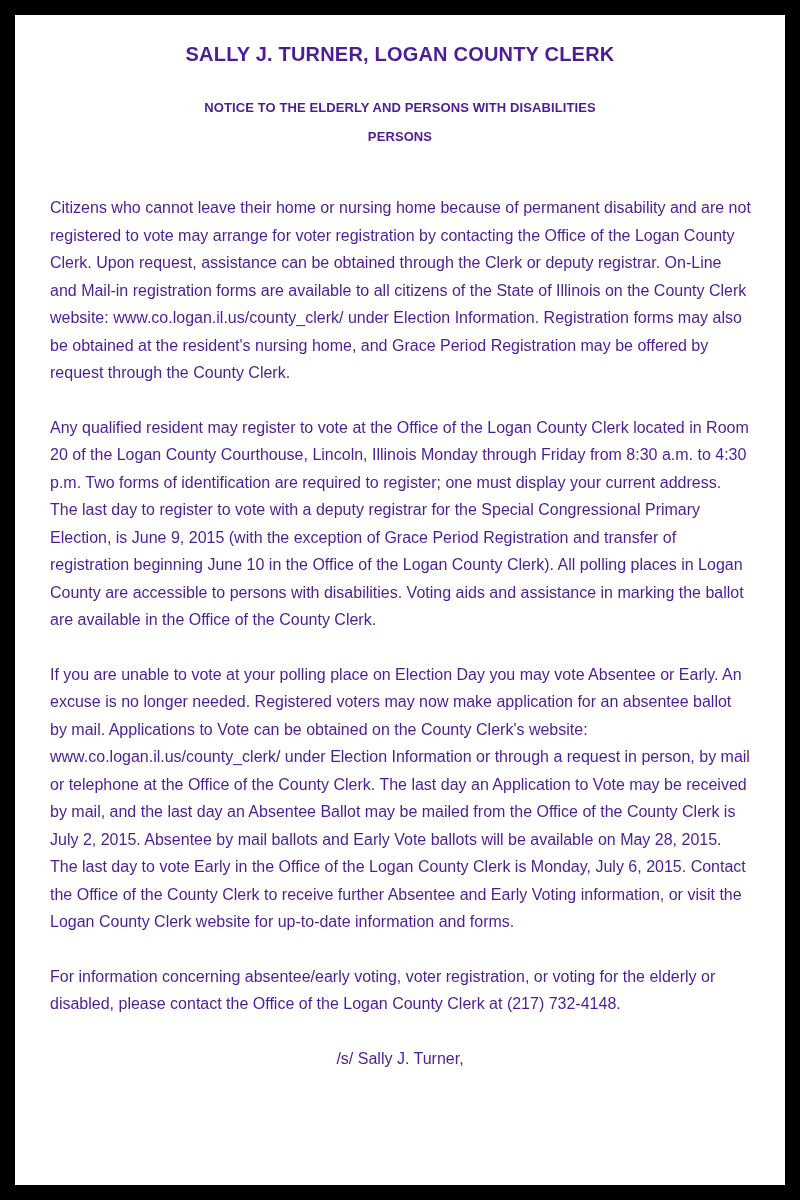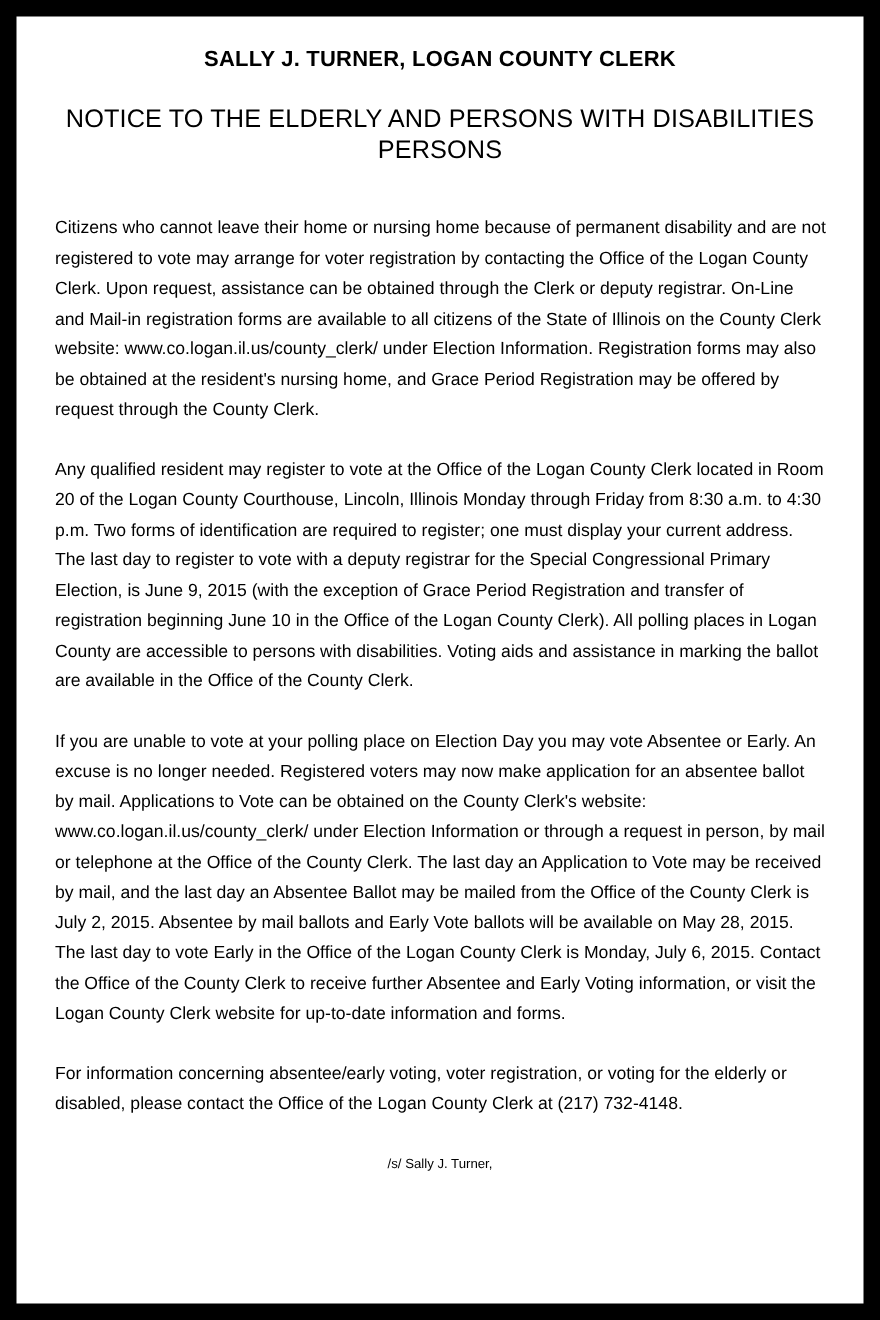--- a/index.html
+++ b/index.html
@@ -15,54 +15,54 @@
     padding: 15px;
     margin: 0 auto;
   }
   .sheet {
     background: #ffffff;
     width: 100%;
     height: 100%;
     box-sizing: border-box;
     padding: 22px 21px 20px 21px;
     font-family: "Liberation Sans", sans-serif;
-    color: #000000;
+    color: #4c1d95;
     overflow: hidden;
   }
   .doc-title {
     font-size: 20px;
     font-weight: bold;
     text-align: center;
     margin: 6px 0 0 0;
     letter-spacing: 0.2px;
   }
   .notice-heading {
     margin: 27px 0 0 0;
     text-align: center;
   }
   .notice-heading .hline {
-    font-size: 23px;
-    font-weight: normal;
+    font-size: 13px;
+    font-weight: bold;
     line-height: 29px;
     letter-spacing: 0.1px;
   }
   .body-copy {
     margin-top: 43px;
   }
   .body-copy p {
     font-size: 16px;
     line-height: 27.5px;
     margin: 0 0 27px 0;
     text-align: left;
     padding: 0 12px 0 14px;
   }
   .signature {
     margin-top: 16px;
     text-align: center;
-    font-size: 12px;
+    font-size: 16px;
     line-height: 27.5px;
   }
 </style>
 </head>
 <body>
 
 <div class="page">
   <div class="sheet">
 
     <h1 class="doc-title">SALLY J. TURNER, LOGAN COUNTY CLERK</h1>

